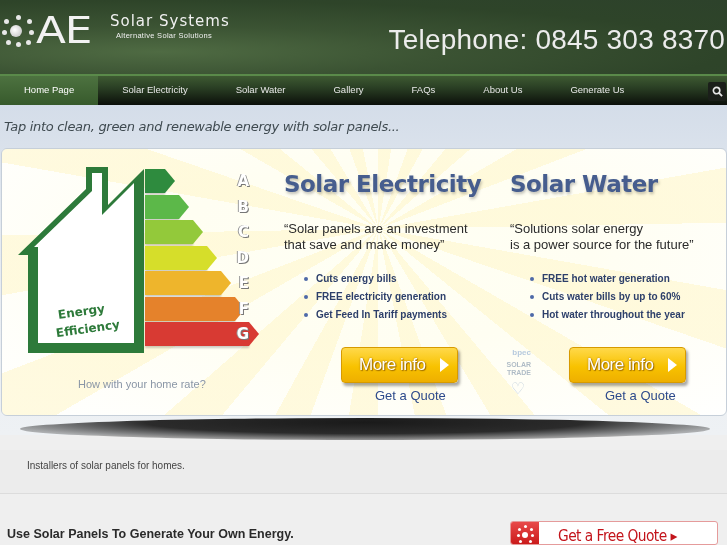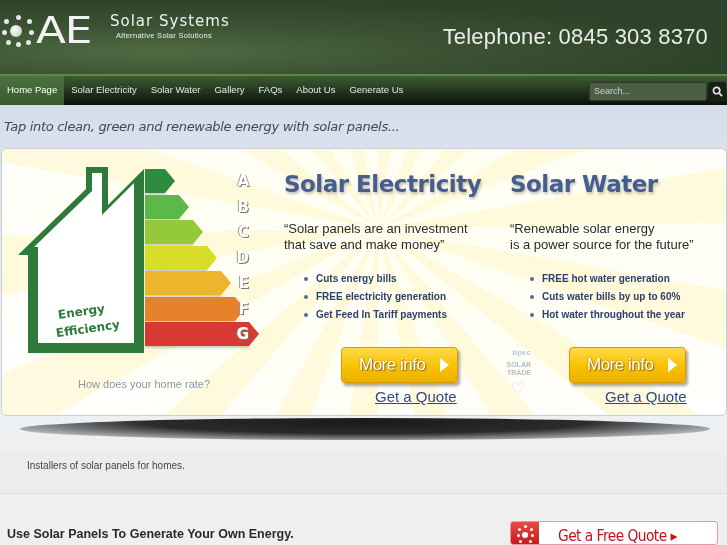--- a/index.html
+++ b/index.html
@@ -10,27 +10,27 @@
   .header { position: absolute; left: 0; top: 0; width: 727px; height: 74px;
     background: radial-gradient(ellipse at 22% 70%, #4f6b43 0%, #3b5333 35%, #2e4429 70%, #2d422b 100%); }
   .logo { position: absolute; left: 2px; top: 10px; height: 40px; display: flex; align-items: center; }
   .logo-dots { position: relative; width: 34px; height: 34px; }
   .logo-dots span { position: absolute; width: 5px; height: 5px; border-radius: 50%; background: #e8e8e8; }
   .logo-dots .core { width: 12px; height: 12px; left: 8px; top: 12px; background: radial-gradient(circle at 40% 40%, #fff, #bbb); }
   .logo-ae { font-family: "DejaVu Sans", sans-serif; font-size: 38px; color: #f2f2f2; font-weight: normal; letter-spacing: -1px; margin-left: 0px; line-height: 40px; transform: scaleX(1.15); transform-origin: left; }
   .logo-text { position: absolute; left: 110px; top: 12px; color: #f0f0f0; }
   .logo-title { font-family: "DejaVu Sans", sans-serif; font-size: 15px; letter-spacing: 1px; }
   .logo-sub { font-size: 7.5px; margin-left: 6px; margin-top: 1px; letter-spacing: 0.3px; }
-  .phone { position: absolute; right: 19px; top: 24px; font-size: 22px; color: #ececec; letter-spacing: 0.2px; }
+  .phone { position: absolute; right: 2px; top: 24px; font-size: 28px; color: #ececec; letter-spacing: 0.2px; }
 
   
   .nav { position: absolute; left: 0; top: 74px; width: 727px; height: 31px;
     background: linear-gradient(#3e5a32 0%, #2a3f24 40%, #0b0f0a 100%); border-top: 2px solid #5a8a4a; }
   .nav-items { display: flex; height: 100%; }
-  .nav-item { font-size: 9.5px; color: #e8e8e8; padding: 0 7px; line-height: 28px; height: 29px; }
+  .nav-item { font-size: 9.5px; color: #e8e8e8; padding: 0 24px; line-height: 28px; height: 29px; }
   .nav-item.active { background: linear-gradient(#4d7240, #375a2c); color: #fff; }
   .search { position: absolute; left: 589px; top: 6px; width: 118px; height: 19px; background: #4c5e44; border: 1px solid #2e3b2a; border-radius: 2px; color: #d0d0d0; font-size: 9px; padding: 3px 4px; }
   .search-btn { position: absolute; left: 708px; top: 6px; width: 18px; height: 19px; background: #1b1f1a; border-radius: 2px; color: #ddd; font-size: 11px; text-align: center; line-height: 19px; }
 
   
   .band { position: absolute; left: 0; top: 105px; width: 727px; height: 330px; background: linear-gradient(#d4dde9, #e6ebf1 40%, #eef1f4); }
   .tagline { position: absolute; left: 4px; top: 119px; font-family: "DejaVu Sans", sans-serif; font-style: italic; font-size: 13px; color: #3f4a50; letter-spacing: -0.3px; }
 
   
   .hero { position: absolute; left: 1px; top: 148px; width: 726px; height: 268px; border: 1px solid #c6cfd9; border-radius: 6px;
@@ -49,21 +49,21 @@
   
   .col { position: absolute; top: 22px; }
   .col-title { font-size: 23px; font-weight: bold; color: #465d8e; font-family: "DejaVu Sans", sans-serif; letter-spacing: -0.5px; text-shadow: 1px 2px 3px rgba(0,0,0,0.25); }
   .col-quote { margin-top: 24px; font-size: 13px; font-weight: normal; color: #2b2b2b; line-height: 16px; }
   .col-list { margin-top: 20px; margin-left: 20px; list-style: none; }
   .col-list li { font-size: 10px; font-weight: bold; color: #2d3f6a; margin-bottom: 7px; position: relative; padding-left: 12px; }
   .col-list li::before { content: ""; position: absolute; left: 0; top: 4px; width: 4px; height: 4px; border-radius: 50%; background: #4e69a8; }
 
   .more-btn { position: absolute; width: 117px; height: 36px; border-radius: 4px; background: linear-gradient(#ffd94a, #f8c200 55%, #eeaf00); border: 1px solid #d79a00; box-shadow: 2px 3px 3px rgba(0,0,0,0.35); color: #fff; font-size: 17px; text-shadow: 0 0 2px #a77300, 1px 1px 1px #9a6a00; display: flex; align-items: center; padding-left: 17px; letter-spacing: -0.5px; }
   .more-btn .arrow { margin-left: 15px; width: 0; height: 0; border-top: 7px solid transparent; border-bottom: 7px solid transparent; border-left: 9px solid #fff; }
-  .quote-link { position: absolute; font-size: 15px; color: #2d4a8c; text-decoration: underline; }
+  .quote-link { position: absolute; font-size: 13px; color: #2d4a8c; }
 
   .badges { position: absolute; left: 499px; top: 199px; width: 30px; text-align: right; opacity: 0.55; }
   .badge-bpec { font-size: 8px; font-weight: bold; color: #7da0cc; }
   .badge-sta { font-size: 7px; font-weight: bold; color: #6f86a0; line-height: 8px; margin-top: 4px; }
   .badge-heart { margin: 4px auto 0; width: 18px; height: 16px; color: #9cb3c9; font-size: 16px; line-height: 16px; }
 
   
   .hero-shadow { position: absolute; left: 20px; top: 418px; width: 690px; height: 22px; border-radius: 50%; background: radial-gradient(ellipse at 50% 20%, #1a1a1a 0%, #2b2b2b 45%, rgba(60,60,60,0.4) 75%, rgba(255,255,255,0) 100%); }
 
   
@@ -104,21 +104,20 @@
 <div class="nav">
   <div class="nav-items">
     <div class="nav-item active">Home Page</div>
     <div class="nav-item">Solar Electricity</div>
     <div class="nav-item">Solar Water</div>
     <div class="nav-item">Gallery</div>
     <div class="nav-item">FAQs</div>
     <div class="nav-item">About Us</div>
     <div class="nav-item">Generate Us</div>
   </div>
-  <div class="search">Search...</div>
   <div class="search-btn">
     <svg width="11" height="11" viewBox="0 0 12 12" style="margin-top:4px">
       <circle cx="5" cy="5" r="3.5" fill="none" stroke="#e6e6e6" stroke-width="1.8"></circle>
       <line x1="7.6" y1="7.6" x2="11" y2="11" stroke="#e6e6e6" stroke-width="2"></line>
     </svg>
   </div>
 </div>
 
 <div class="band"></div>
 <div class="tagline">Tap into clean, green and renewable energy with solar panels...</div>
@@ -163,21 +162,21 @@
         <div class="body" style="width:90px;background:#e5822b"></div>
         <div class="tip" style="border-left:10px solid #e5822b"></div>
         <span class="letter">F</span>
       </div>
     <div class="bar">
         <div class="body" style="width:104px;background:#d83a33"></div>
         <div class="tip" style="border-left:10px solid #d83a33"></div>
         <span class="letter">G</span>
       </div>
   </div>
-  <div class="home-rate">How does your home rate?</div>
+  <div class="home-rate">How with your home rate?</div>
 
   <div class="col" style="left:282px">
     <div class="col-title">Solar Electricity</div>
     <div class="col-quote">
       <div>“Solar panels are an investment</div>
       <div>that save and make money”</div>
     </div>
     <ul class="col-list">
       <li>Cuts energy bills</li>
       <li>FREE electricity generation</li>
@@ -195,21 +194,21 @@
     <div class="badge-sta">
       <div>SOLAR</div>
       <div>TRADE</div>
     </div>
     <div class="badge-heart">♡</div>
   </div>
 
   <div class="col" style="left:508px">
     <div class="col-title">Solar Water</div>
     <div class="col-quote">
-      <div>“Renewable solar energy</div>
+      <div>“Solutions solar energy</div>
       <div>is a power source for the future”</div>
     </div>
     <ul class="col-list">
       <li>FREE hot water generation</li>
       <li>Cuts water bills by up to 60%</li>
       <li>Hot water throughout the year</li>
     </ul>
   </div>
   <div class="more-btn" style="left:567px;top:198px">
     <span>More info</span>

